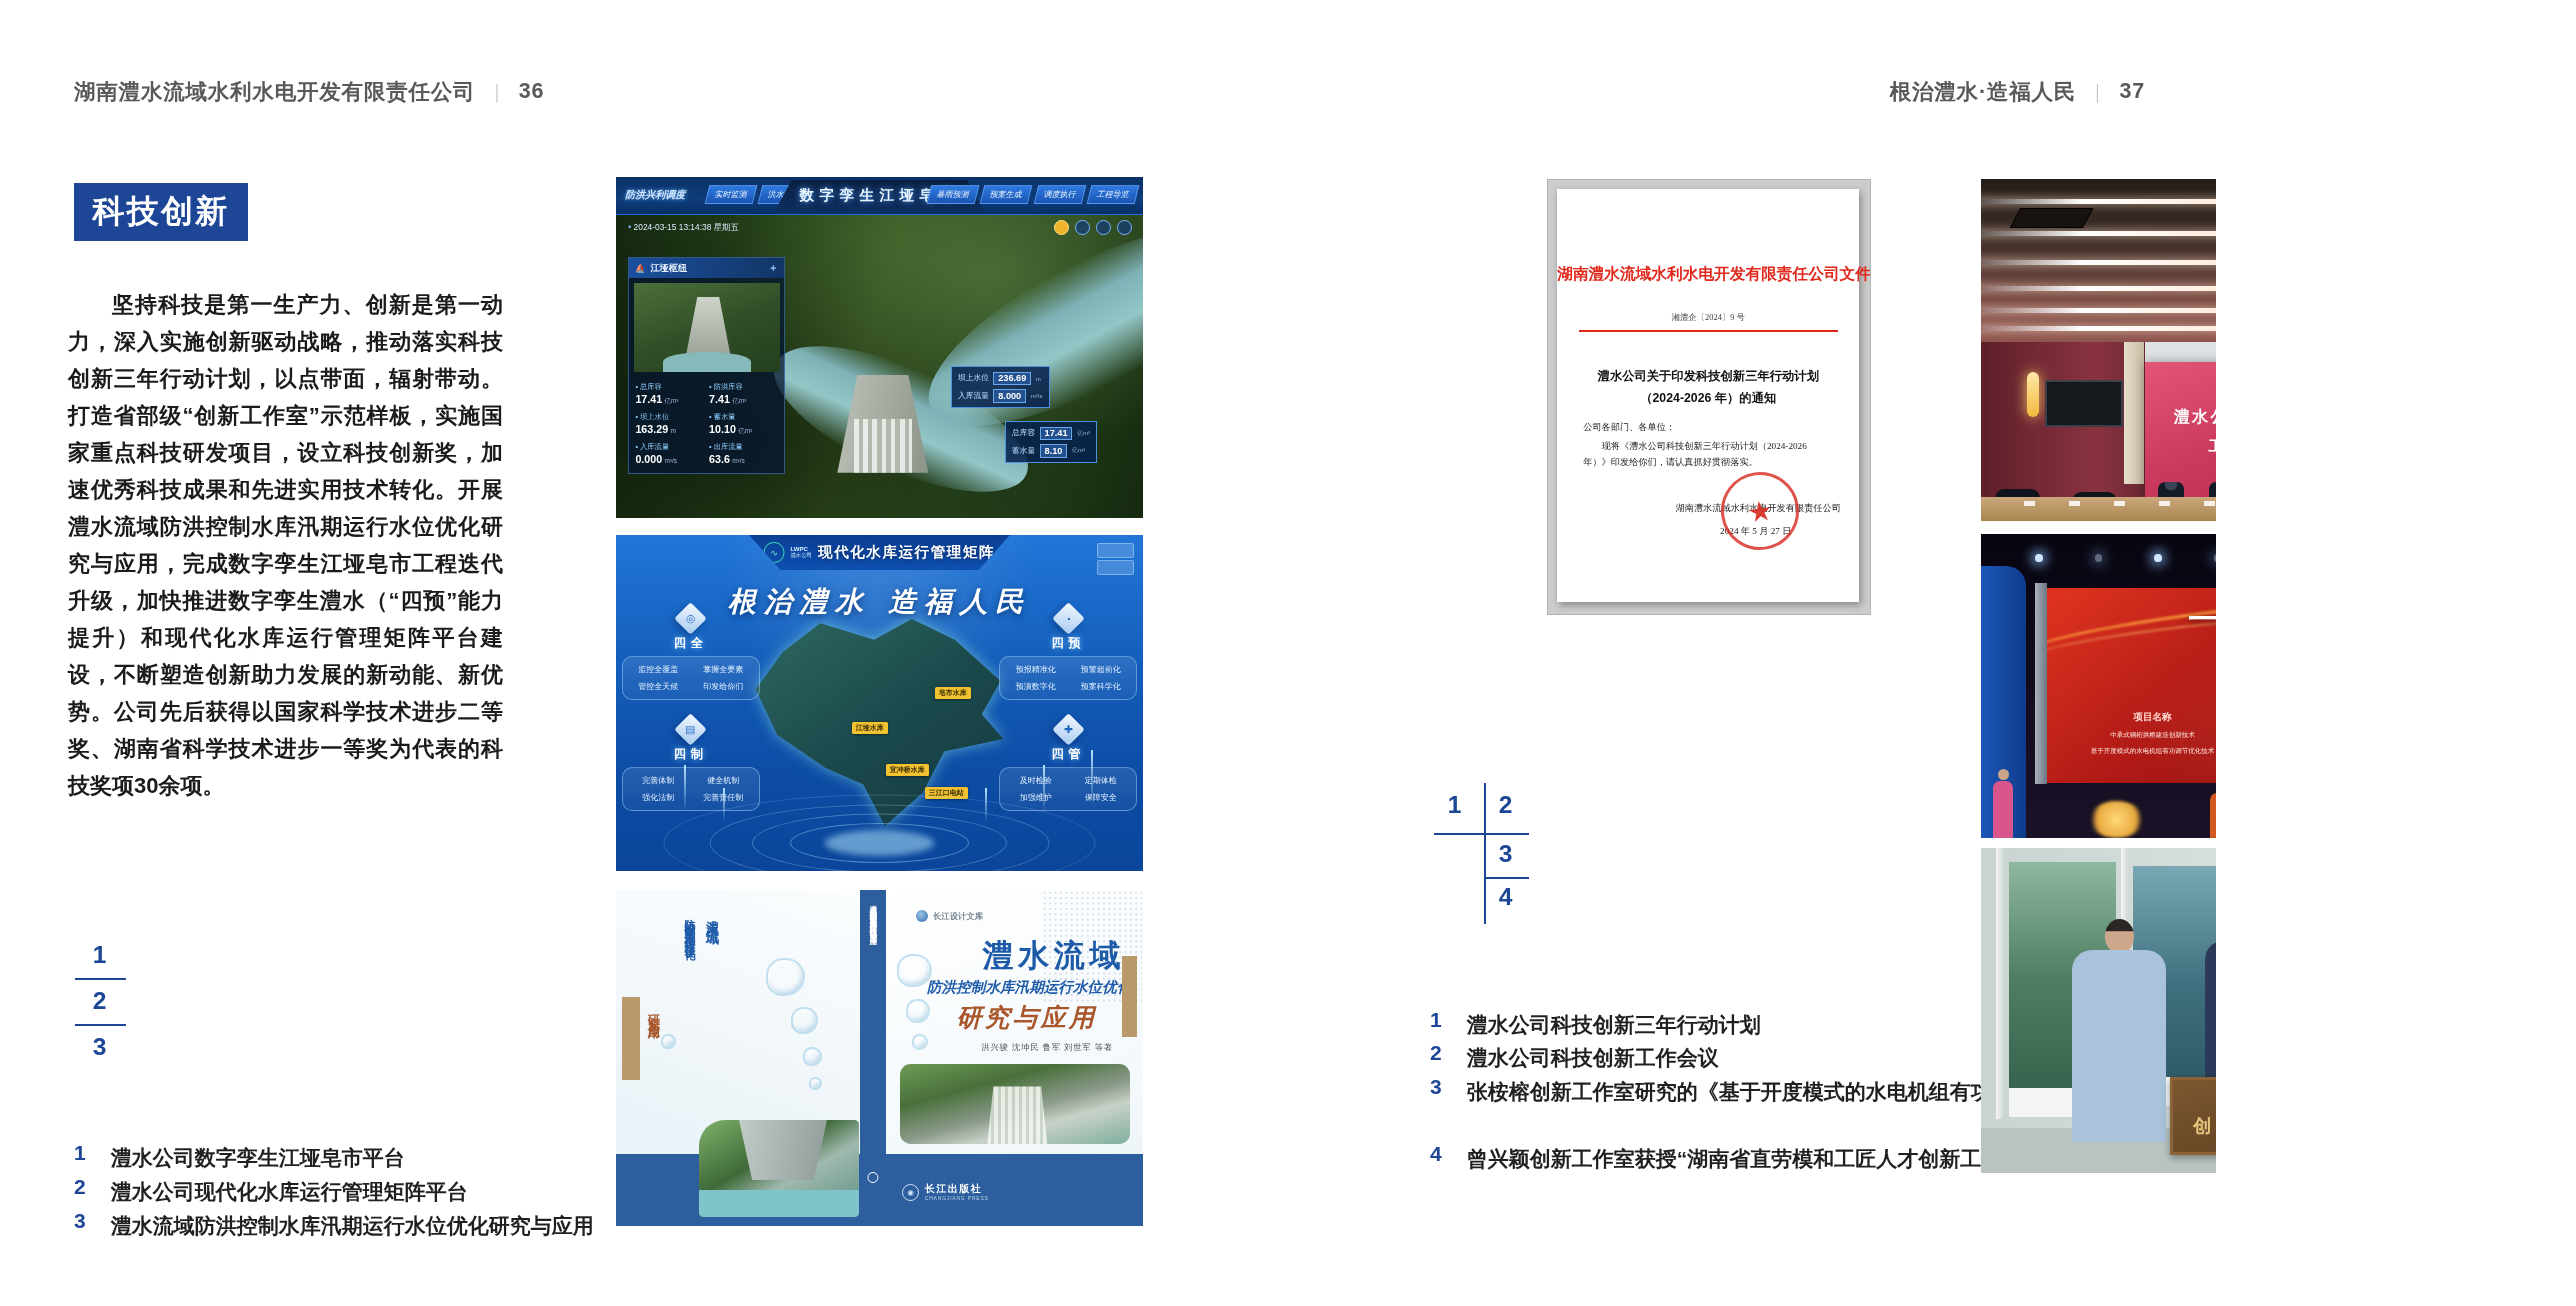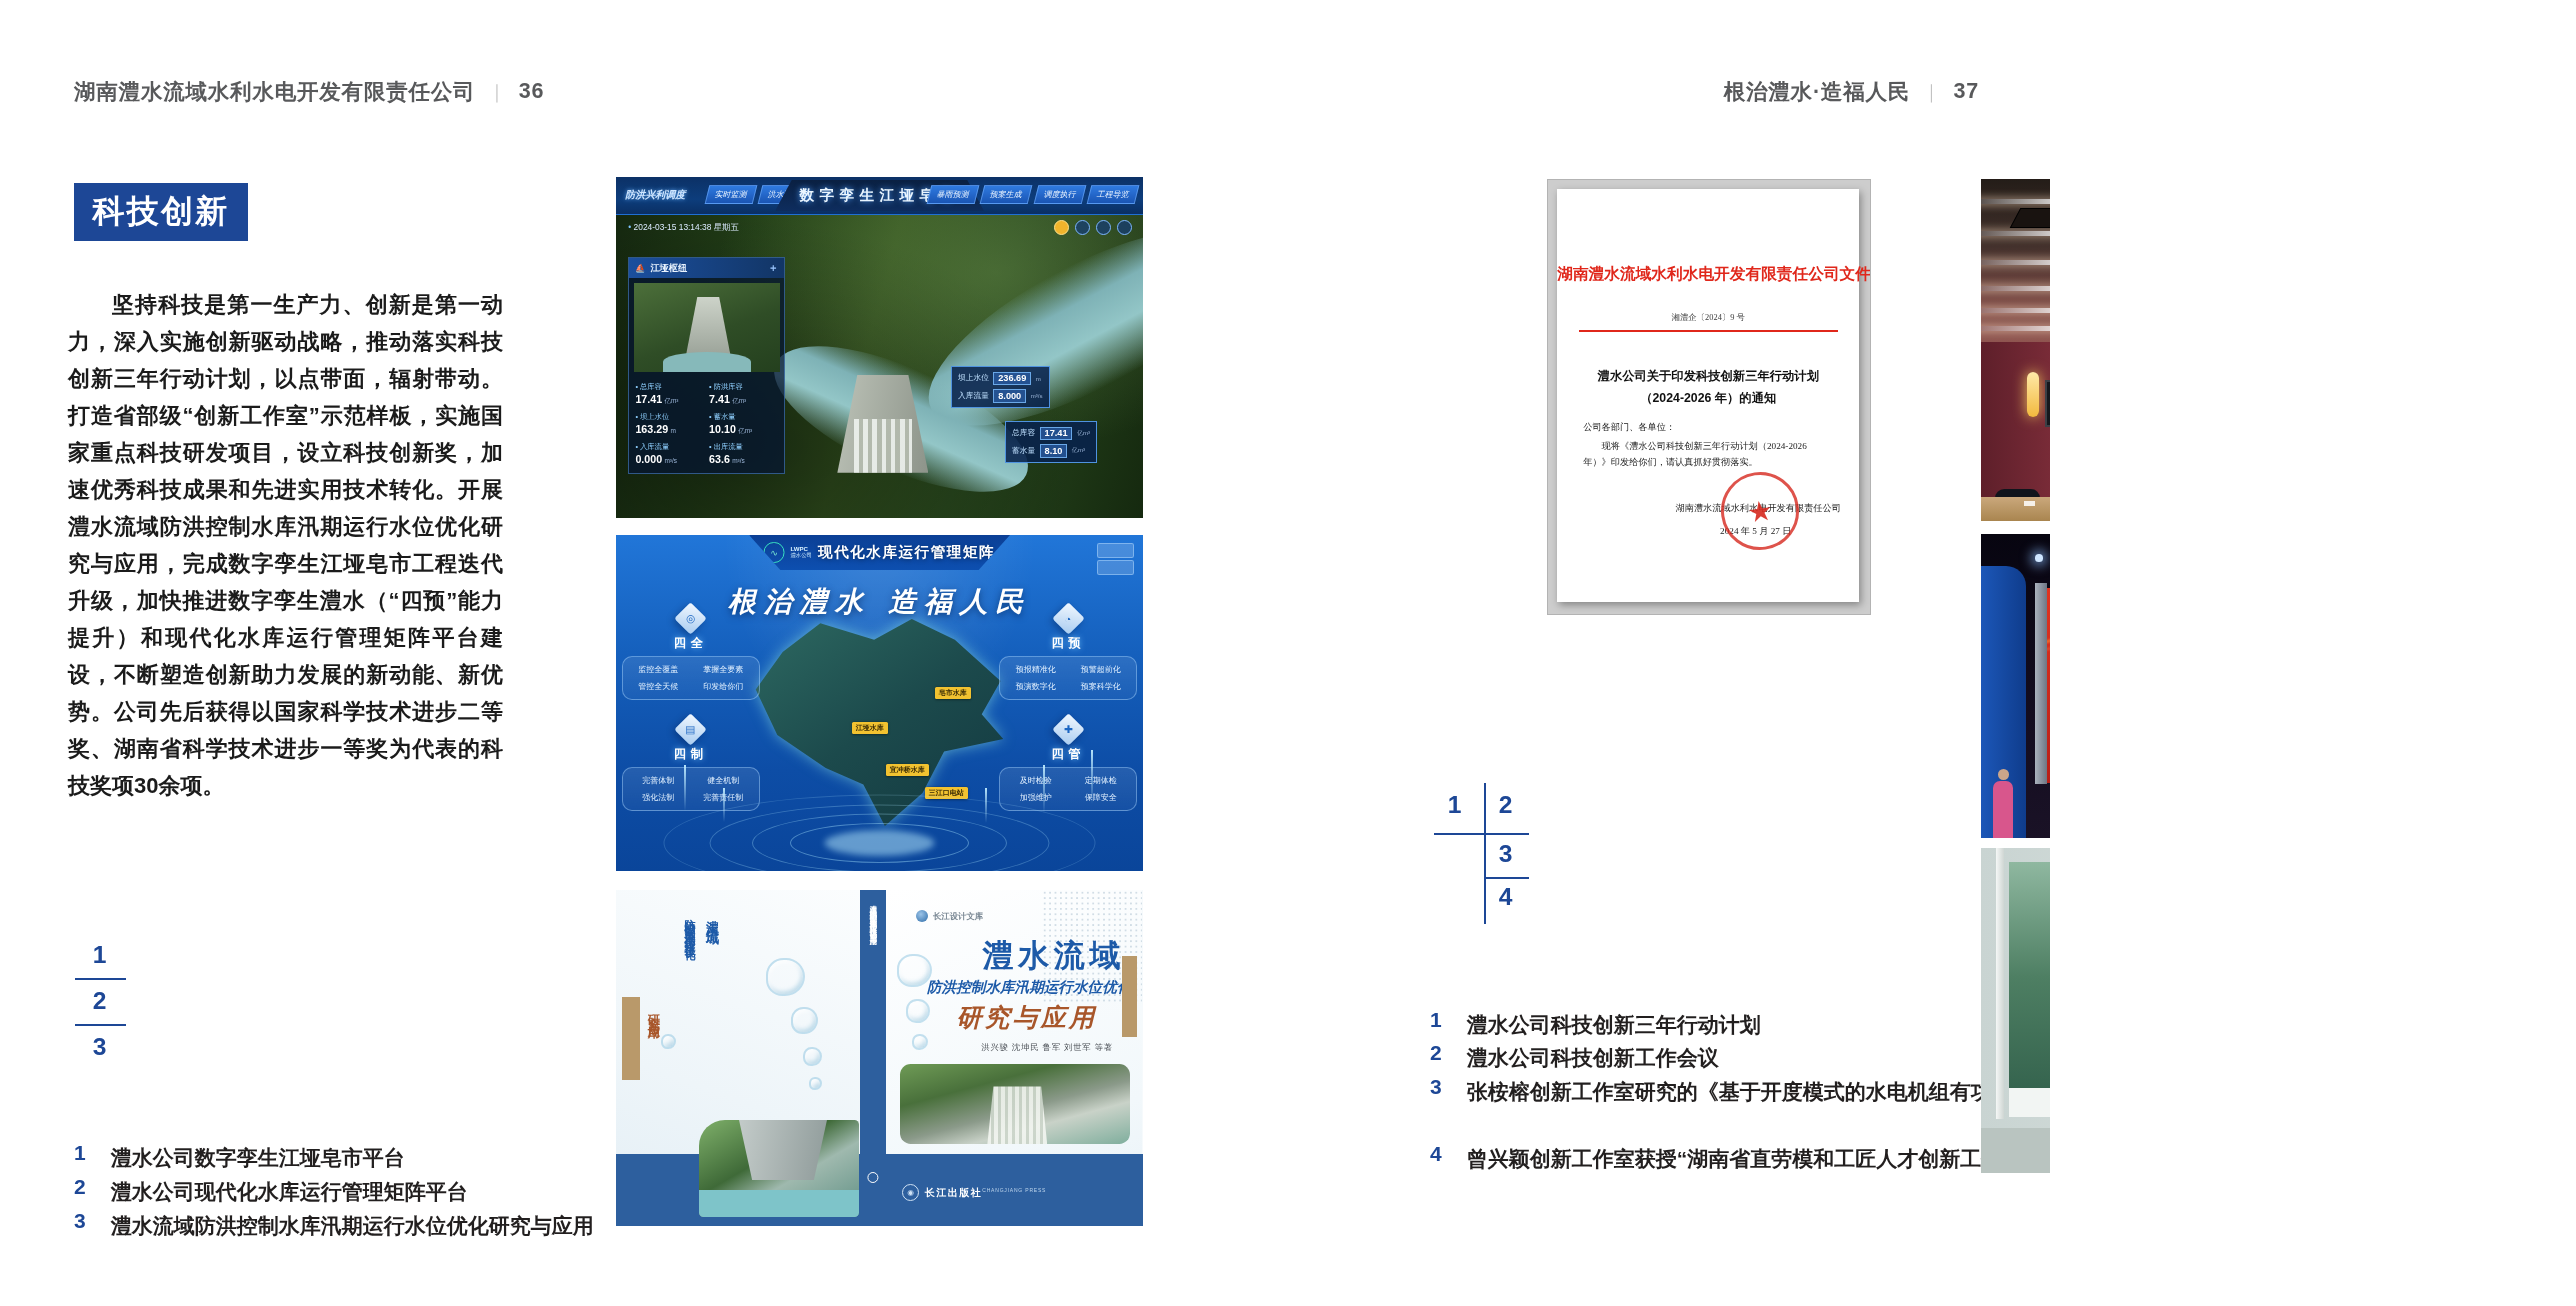--- a/index.html
+++ b/index.html
@@ -1,16 +1,16 @@
 <!DOCTYPE html>
 <html style="font-size:12.3px"><head>
 <meta charset="utf-8">
 <style>
   html,body{margin:0;padding:0;background:#fff}
-  .spread{position:relative;width:2050px;height:1306px;background:#ffffff;overflow:hidden;
+  .spread{position:relative;width:2216px;height:1306px;background:#ffffff;overflow:hidden;
     font-family:"Liberation Sans",sans-serif;color:#222}
 
   
   .runhead{position:absolute;top:77px;display:flex;align-items:center;gap:12.3px;
     font-weight:700;color:#58595b;font-size:21.5px;letter-spacing:0.8px;white-space:nowrap}
   .runhead .sep{color:#c2c2c2;font-weight:400;font-size:18.4px}
   #head-left{left:74px}
   #head-right{right:71px}
 
   
@@ -150,21 +150,21 @@
   .damwall{position:absolute;left:25%;top:0;width:55%;height:62%;background:linear-gradient(100deg,#c3cbc9,#8f9b9a);clip-path:polygon(0 0,100% 0,85% 100%,15% 100%)}
   .bwater{position:absolute;left:0;bottom:0;width:100%;height:28%;background:#7ec4c9}
   .qr{position:absolute;width:20px;height:20px;border:2.3px solid #fff;
     background:repeating-linear-gradient(0deg,#222 0 2.3px,transparent 2.3px 4.6px),repeating-linear-gradient(90deg,#222 0 2.3px,#fff 2.3px 4.6px)}
   .qr.red{background:repeating-linear-gradient(0deg,#a33426 0 2.3px,transparent 2.3px 4.6px),repeating-linear-gradient(90deg,#a33426 0 2.3px,#fff 2.3px 4.6px)}
   .bk-bar{position:absolute;left:140px;bottom:23px;width:38px;height:34px;background:#fff;padding:2.3px;display:flex;flex-direction:column;gap:1.5px;z-index:6}
   .bars{flex:1;background:repeating-linear-gradient(90deg,#111 0 1.5px,#fff 1.5px 3.8px,#111 3.8px 4.6px,#fff 4.6px 7px)}
   .isbnstrip{height:7px;background:#111}
   .bk-pub{position:absolute;left:286px;bottom:24.6px;display:flex;align-items:center;gap:5.4px;z-index:6}
   .pubdot{width:15.4px;height:15.4px;border-radius:50%;border:1.5px solid #cfe2f5;color:#cfe2f5;display:flex;align-items:center;justify-content:center;font-size:7.7px}
-  .pubtxt{display:flex;line-height:1.2}
+  .pubtxt{display:flex;flex-direction:column;line-height:1.2}
   .pubtxt .a{color:#fff;font-weight:700;font-size:10px;letter-spacing:1.5px;font-family:"Liberation Serif",serif}
   .pubtxt .b{color:#bcd4ec;font-size:5px;letter-spacing:0.8px}
 
   
   #docimg{left:1547px;top:179px;width:322px;height:434px;background:#cdcdcd;border:0.8px solid #b3b3b3}
   .paper{position:absolute;left:9.2px;top:9.2px;right:10.7px;bottom:12.3px;background:#fff;box-shadow:2.3px 3.1px 7.7px rgba(0,0,0,.35)}
   .doc-masthead{position:absolute;left:0;right:0;top:75px;text-align:center;color:#e0271b;font-size:15.7px;font-weight:800;white-space:nowrap}
   .doc-num{position:absolute;left:0;right:0;top:123px;text-align:center;color:#3a3a3a;font-size:8.4px;font-family:"Liberation Serif",serif}
   .doc-rule{position:absolute;left:21.5px;right:21.5px;top:141px;height:1.5px;background:#e0271b}
   .doc-title{position:absolute;left:0;right:0;top:177px;text-align:center;color:#111;font-size:12.3px;font-weight:700;line-height:21.5px}

